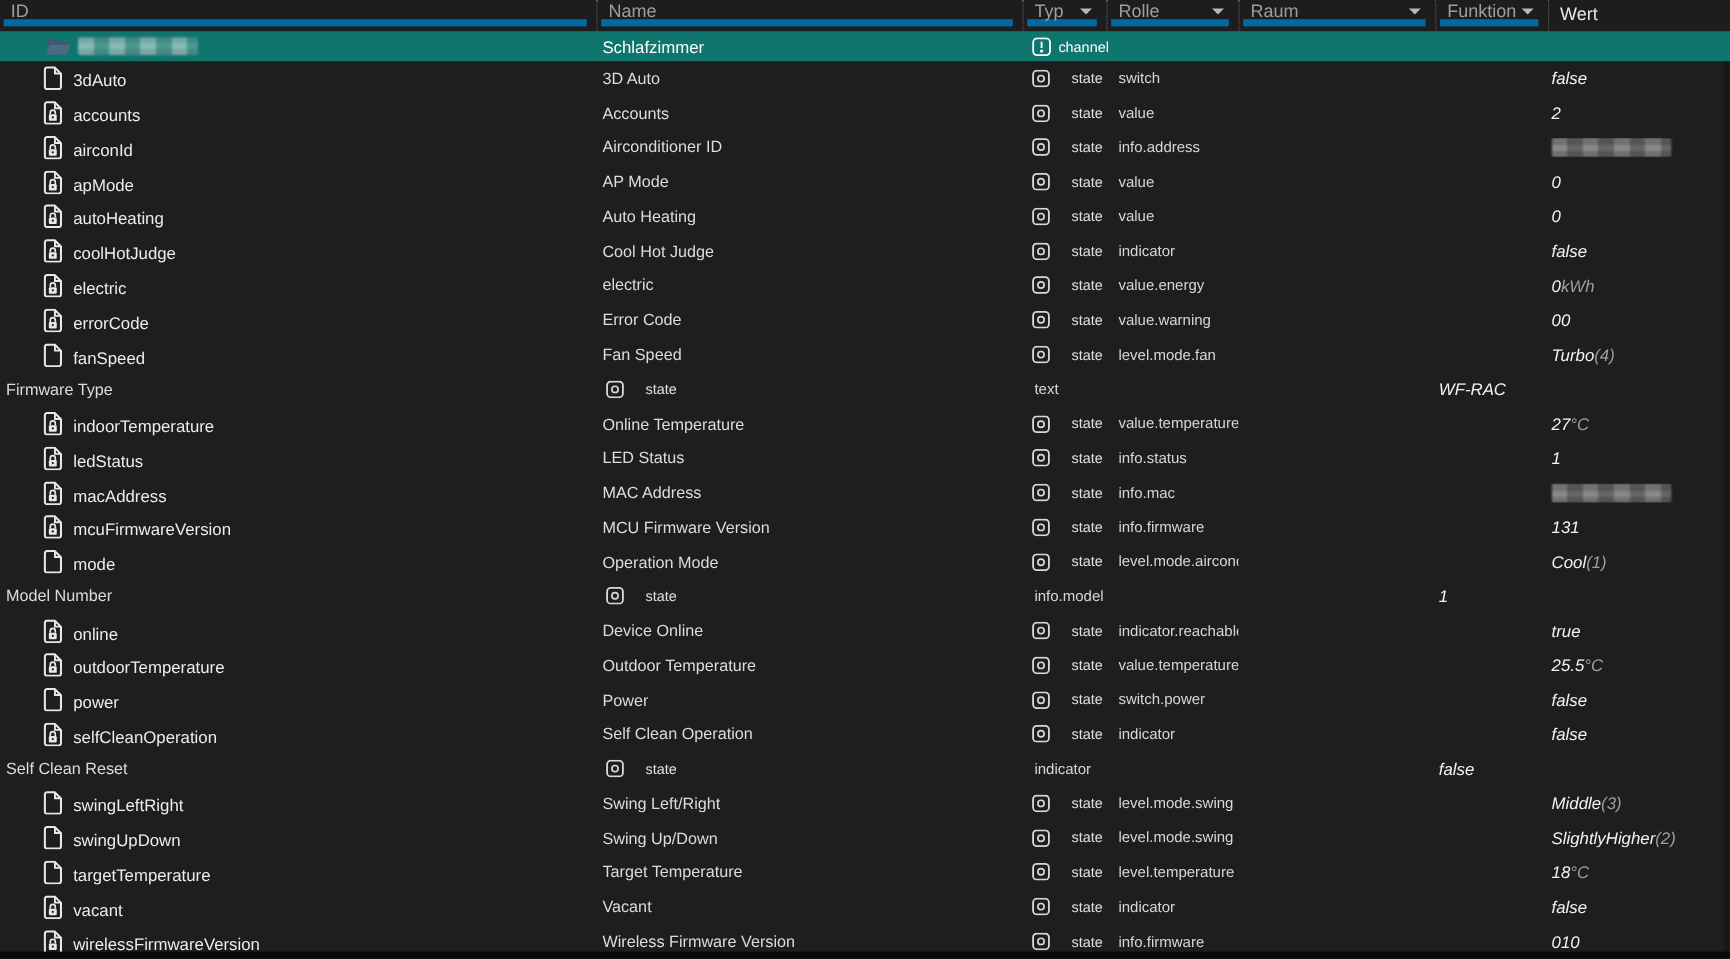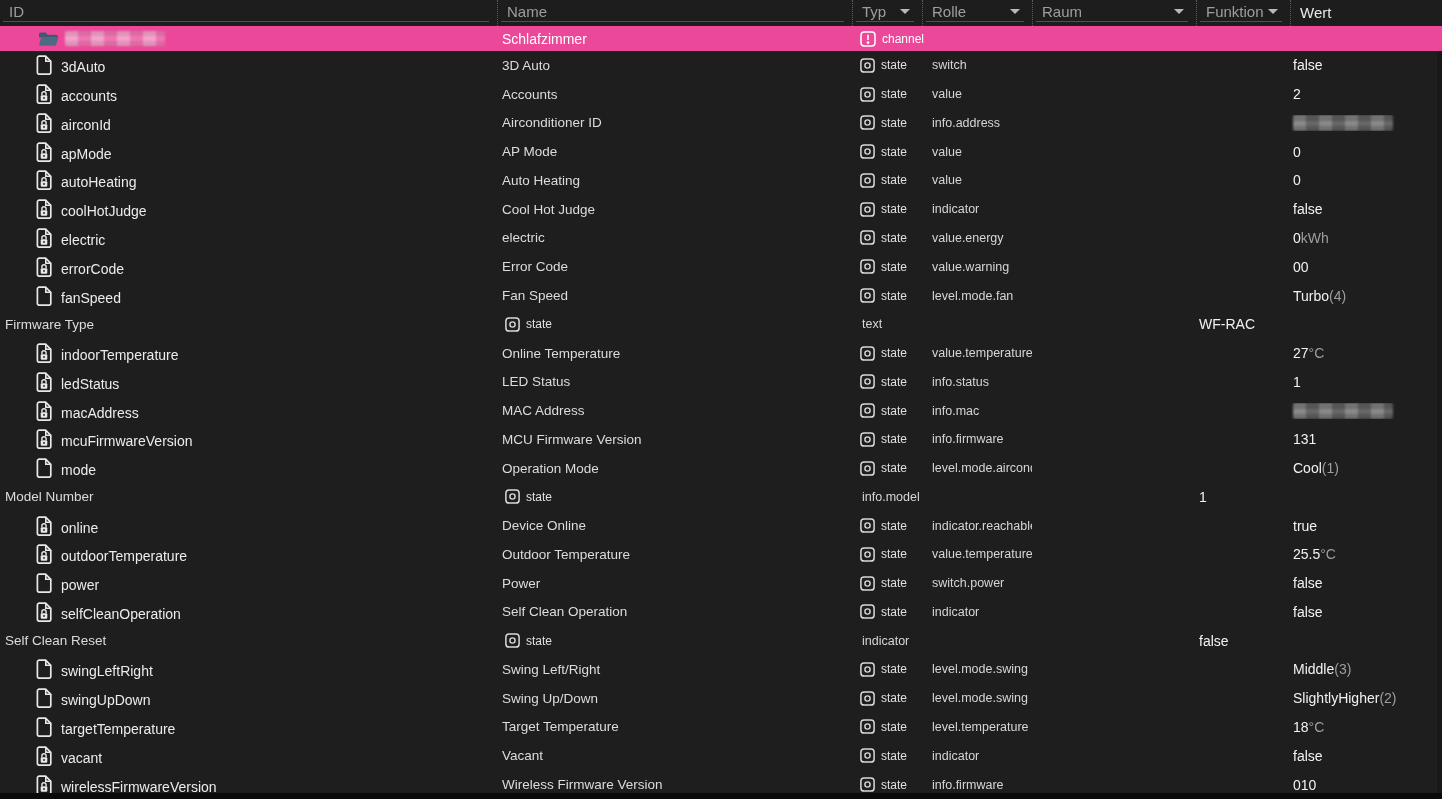--- a/index.html
+++ b/index.html
@@ -11,52 +11,52 @@
   }
   
   .grid-row { display:grid; grid-template-columns:497px 355px 70px 110px 164px 94px 1fr; }
 
   
   .header { height:26px; background:#1d1d1d; }
   .hcell { position:relative; display:flex; align-items:flex-start; padding-top:2px; }
   .hcell + .hcell { border-left:1px dotted #5a5a5a; }
   .hcell-inner {
     flex:1; display:flex; align-items:center; justify-content:space-between;
-    height:20px; margin:0 8px 0 3px; border-bottom:1px solid #0369a1;
+    height:20px; margin:0 8px 0 3px; border-bottom:6px solid #0369a1;
     color:#9e9e9e; font-size:15px;
   }
   .hcell.no-underline .hcell-inner { border-bottom:none; color:#e8e8e8; }
   .hcell-label { padding-left:6px; white-space:nowrap; }
   .arrow-down {
     width:0; height:0; border-left:5px solid transparent; border-right:5px solid transparent;
     border-top:5px solid #b9b9b9; margin-right:4px; flex:0 0 auto;
   }
 
   
-  .sel-row { height:25px; background:#ec4899; align-items:center; color:#fff; }
+  .sel-row { height:25px; background:#0f766e; align-items:center; color:#fff; }
   .sel-id-cell { display:flex; align-items:center; padding-left:38px; gap:6px; }
   .sel-name-cell { padding-left:5px; font-size:14px; }
   .sel-typ-cell { display:flex; align-items:center; padding-left:8px; gap:6px; overflow:visible; white-space:nowrap; }
   .sel-typ-text { font-size:12px; color:#fff; }
   .redacted-blue {
     width:100px; height:15px; border-radius:2px; filter:blur(1px); opacity:.9;
     background:
       repeating-linear-gradient(0deg, rgba(0,0,0,.10) 0 5px, rgba(0,0,0,0) 5px 10px),
       repeating-linear-gradient(90deg, rgba(255,255,255,.55) 0 13px, rgba(255,255,255,.28) 13px 26px);
   }
 
   
   #rows { position:relative; }
   .row { height:28.77px; align-items:center; }
   .cell { overflow:hidden; white-space:nowrap; }
   .id-cell { display:flex; align-items:flex-end; padding-left:35px; gap:8px; font-size:14px; color:#ececec; }
   .name-cell { padding-left:5px; font-size:13.5px; color:#dcdcdc; }
-  .typ-cell { display:flex; align-items:center; padding-left:8px; gap:6px; font-size:12px; color:#e0e0e0; }
+  .typ-cell { display:flex; align-items:center; padding-left:8px; gap:18px; font-size:12px; color:#e0e0e0; }
   .rolle-cell { padding-left:10px; font-size:12.5px; color:#d6d6d6; }
-  .wert-cell { padding-left:3px; font-size:14px; color:#f2f2f2; display:flex; align-items:center; }
+  .wert-cell { padding-left:3px; font-size:14px; color:#f2f2f2; display:flex; align-items:center;font-style:italic; }
   .val-suffix { color:#9e9e9e; }
   .icon-box { display:inline-flex; flex:0 0 auto; align-items:center; }
   .redacted-gray {
     width:100px; height:16px; border-radius:2px; filter:blur(1.1px); opacity:.85;
     background:
       repeating-linear-gradient(0deg, rgba(0,0,0,.18) 0 5px, rgba(0,0,0,0) 5px 10px),
       repeating-linear-gradient(90deg, #9c9c9c 0 13px, #747474 13px 26px);
   }
 
   

